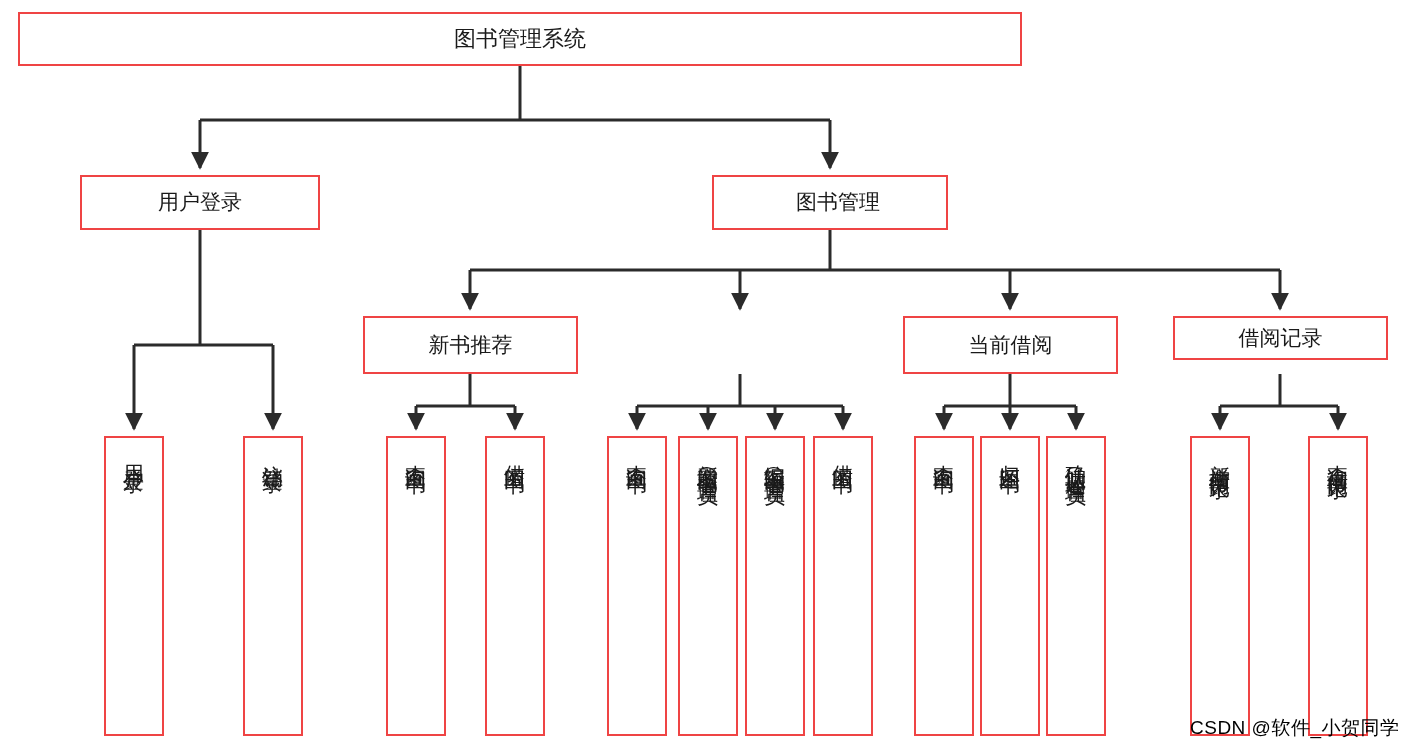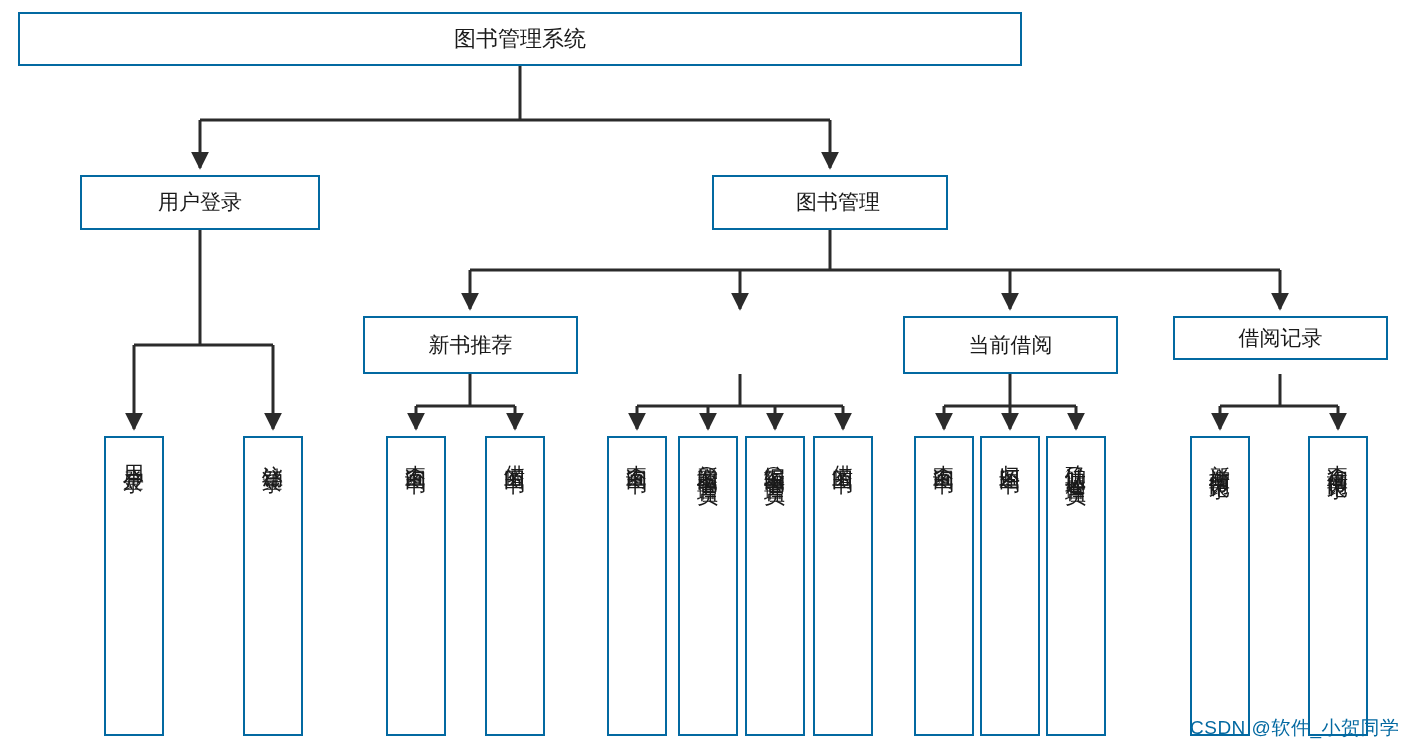--- a/index.html
+++ b/index.html
@@ -22,21 +22,21 @@
     position: absolute;
     left: 0;
     top: 0;
     width: 1405px;
     height: 747px;
     pointer-events: none;
   }
   .node {
     position: absolute;
     box-sizing: border-box;
-    border: 2px solid #0369a1;
+    border: 2px solid #ef4444;
     background: #ffffff;
     display: flex;
     align-items: center;
     justify-content: center;
     color: #1a1a1a;
     z-index: 2;
   }
   .node-label {
     display: block;
     text-align: center;
@@ -58,21 +58,21 @@
     text-orientation: upright;
     font-size: 21px;
     letter-spacing: 3px;
     line-height: 1;
   }
   .watermark {
     position: absolute;
     left: 1190px;
     top: 715px;
     font-size: 19px;
-    color: #0369a1;
+    color: #000000;
     letter-spacing: 0.5px;
     z-index: 5;
     white-space: nowrap;
   }
 </style>
 </head>
 <body>
 
 <div id="canvas">
 

